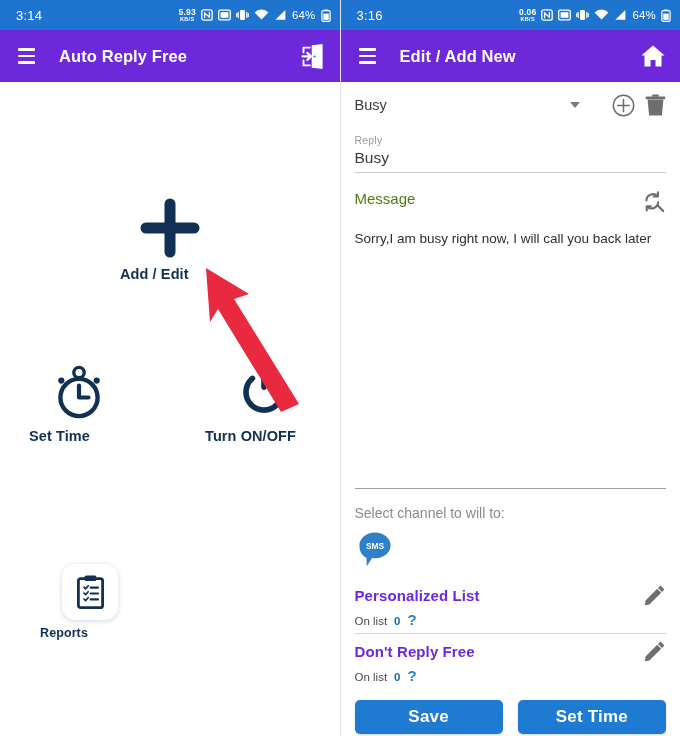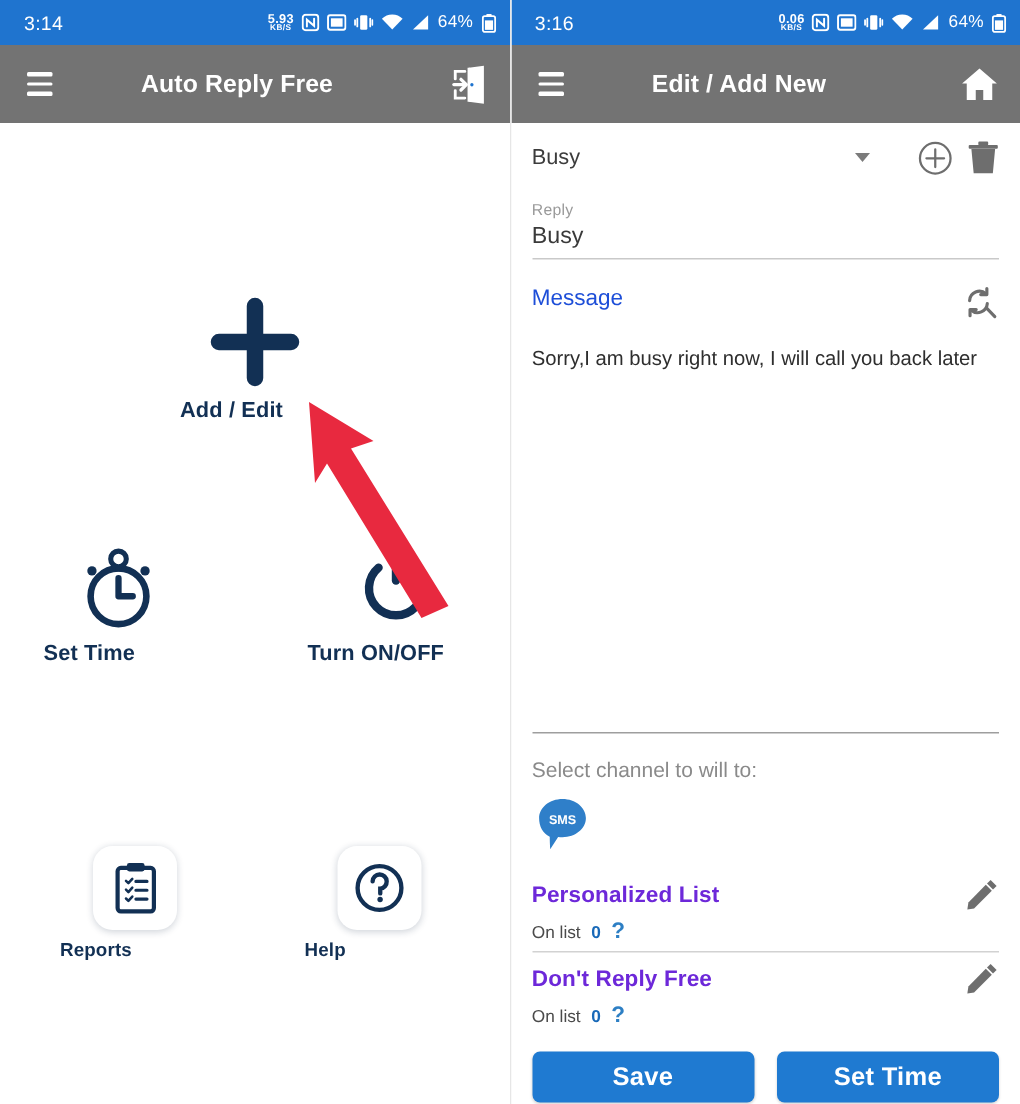--- a/index.html
+++ b/index.html
@@ -22,22 +22,22 @@
   .sb-time{font-size:13px;font-weight:400;}
   .sb-right{margin-left:auto;display:flex;align-items:center;gap:5px;}
   .sb-rate{display:flex;flex-direction:column;align-items:center;line-height:1;}
   .sb-rate .n{font-size:8.5px;font-weight:700;}
   .sb-rate .u{font-size:5.5px;font-weight:700;letter-spacing:.3px;}
   .sb-ic{display:flex;align-items:center;}
   .sb-batt{font-size:11.5px;}
 
   
   .appbar{
-    height:52px;background:#737373;color:#fff;
-    display:flex;align-items:center;padding:0 14px 0 18px;gap:35px;
+    height:52px;background:#6d28d9;color:#fff;
+    display:flex;align-items:center;padding:0 14px 0 18px;
   }
   .burger{display:flex;flex-direction:column;gap:4px;width:17px;cursor:pointer;}
   .burger i{display:block;height:2.4px;background:#fff;border-radius:1px;}
   .appbar-title{
     margin-left:24px;font-size:16.5px;font-weight:700;letter-spacing:.1px;
   }
   .appbar-action{margin-left:auto;display:flex;align-items:center;cursor:pointer;}
 
   
   .left-body{position:relative;height:654px;}
@@ -67,21 +67,21 @@
   .ic-btn{cursor:pointer;display:flex;align-items:center;justify-content:center;margin-left:10px;}
 
   .field{margin-top:6px;}
   .field-label{font-size:10.5px;color:#9a9a9a;letter-spacing:.2px;}
   .field-value{
     font-size:15.5px;color:#3a3a3a;padding:3px 0 5px 0;
     border-bottom:1.3px solid #c9c9c9;
   }
 
   .msg-head{display:flex;align-items:flex-start;margin-top:17px;}
-  .msg-label{font-size:15px;color:#1d4ed8;flex:1;}
+  .msg-label{font-size:15px;color:#4d7c0f;flex:1;}
   .msg-text{margin-top:16px;font-size:13.5px;color:#2e2e2e;line-height:1.35;}
 
   .divider{border-top:1.2px solid #9e9e9e;margin:0;}
   .sel-channel{font-size:14px;color:#8a8a8a;margin-top:16px;}
 
   .sms-wrap{margin-top:9px;}
   .list-row{display:flex;align-items:center;margin-top:10px;}
   .list-title{font-size:15px;font-weight:700;color:#6d28d9;flex:1;letter-spacing:.1px;}
   .onlist{display:flex;align-items:baseline;gap:7px;margin-top:7px;}
   .onlist .lbl{font-size:11.5px;color:#4a4a4a;}
@@ -210,30 +210,20 @@
       <div class="tile" style="left:205px;top:283px;width:118px;">
         <div class="tile-icon">
           <svg width="56" height="56" viewBox="0 0 56 56">
             <path d="M16.4 13.4a18 18 0 1 0 23.2 0" fill="none" stroke="#123054" stroke-width="5.6" stroke-linecap="round"></path>
             <path d="M28 4.5v17.6" stroke="#123054" stroke-width="5.6" stroke-linecap="round"></path>
           </svg>
         </div>
         <div class="tile-label">Turn ON/OFF</div>
       </div>
 
-      <div class="tile tile-sm" style="left:203px;top:482px;width:100px;">
-        <div class="sq-icon">
-          <svg width="36" height="36" viewBox="0 0 36 36">
-            <circle cx="18" cy="18" r="14.6" fill="none" stroke="#123054" stroke-width="2.9"></circle>
-            <path d="M13.4 13.6a4.7 4.7 0 1 1 5.1 4.8v3.2" fill="none" stroke="#123054" stroke-width="2.9" stroke-linecap="round"></path>
-            <circle cx="18.4" cy="25.7" r="1.8" fill="#123054"></circle>
-          </svg>
-        </div>
-        <div class="tile-label">Help</div>
-      </div>
 
       <svg class="arrow" width="340" height="654" viewBox="0 0 340 654">
         <path d="M206 186 L249 212 L234 217 L299 322 L281 330 L218 227 L210 240 Z" fill="#e8293f"></path>
       </svg>
 
     </div>
   </div>
 
   <div class="panel right">
 

